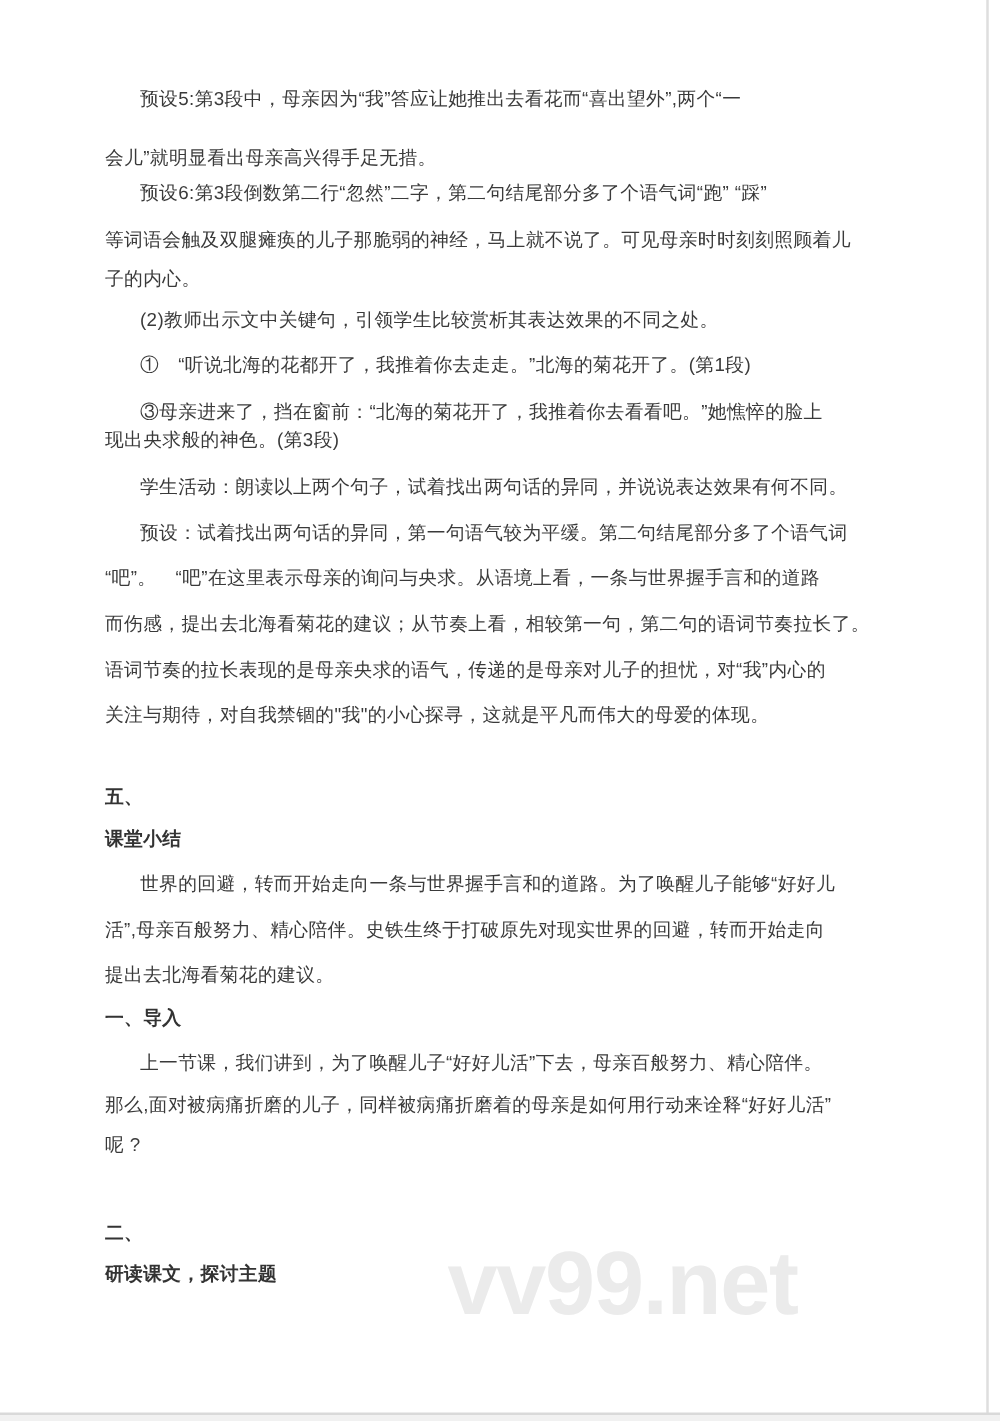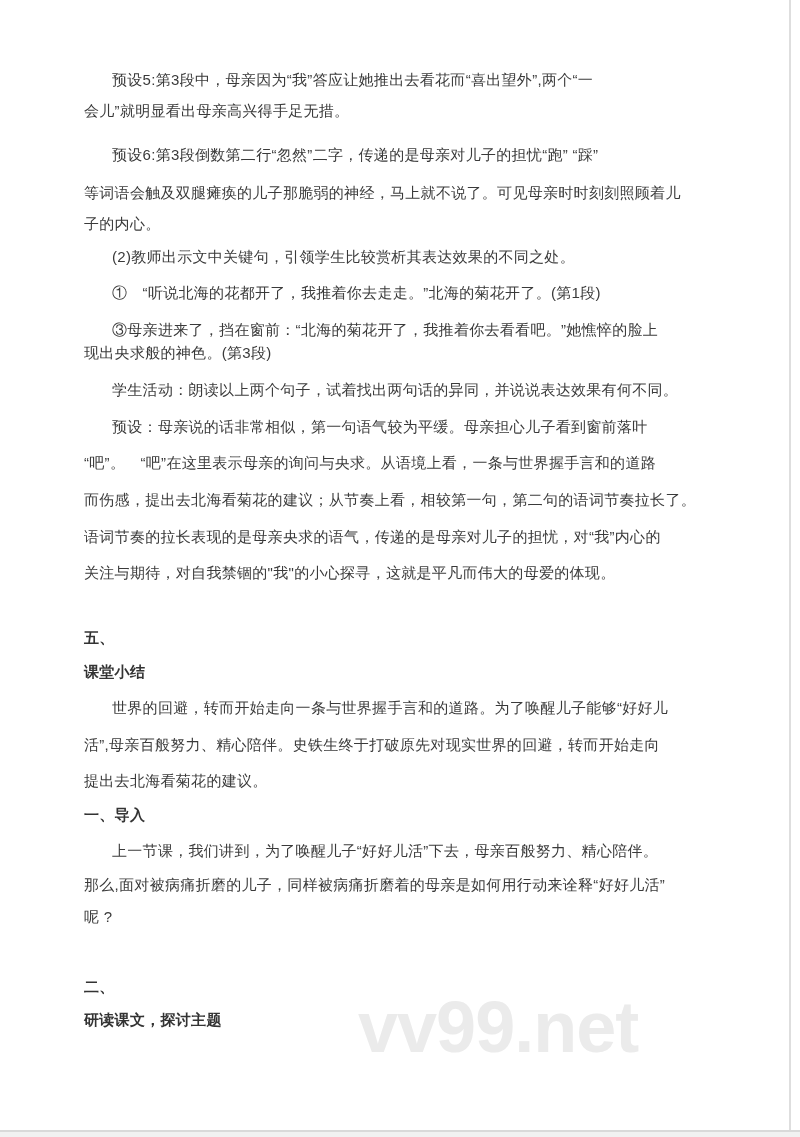--- a/index.html
+++ b/index.html
@@ -68,30 +68,30 @@
 </style>
 </head>
 <body>
 
 <div class="page">
 
   <div class="watermark">vv99.net</div>
 
   <div class="textlayer">
     <div class="line indent" style="top:69px">预设5:第3段中，母亲因为“我”答应让她推出去看花而“喜出望外”,两个“一</div>
-    <div class="line" style="top:100px">会儿”就明显看出母亲高兴得手足无措。</div>
-    <div class="line indent" style="top:144px">预设6:第3段倒数第二行“忽然”二字，传递的是母亲对儿子的担忧“跑” “踩”</div>
+    <div class="line" style="top:116px">会儿”就明显看出母亲高兴得手足无措。</div>
+    <div class="line indent" style="top:144px">预设6:第3段倒数第二行“忽然”二字，第二句结尾部分多了个语气词“跑” “踩”</div>
     <div class="line" style="top:182px">等词语会触及双腿瘫痪的儿子那脆弱的神经，马上就不说了。可见母亲时时刻刻照顾着儿</div>
     <div class="line" style="top:213px">子的内心。</div>
     <div class="line indent" style="top:246px">(2)教师出示文中关键句，引领学生比较赏析其表达效果的不同之处。</div>
     <div class="line indent" style="top:282px">①　“听说北海的花都开了，我推着你去走走。”北海的菊花开了。(第1段)</div>
     <div class="line indent" style="top:319px">③母亲进来了，挡在窗前：“北海的菊花开了，我推着你去看看吧。”她憔悴的脸上</div>
     <div class="line" style="top:342px">现出央求般的神色。(第3段)</div>
     <div class="line indent" style="top:379px">学生活动：朗读以上两个句子，试着找出两句话的异同，并说说表达效果有何不同。</div>
-    <div class="line indent" style="top:416px">预设：母亲说的话非常相似，第一句语气较为平缓。母亲担心儿子看到窗前落叶</div>
+    <div class="line indent" style="top:416px">预设：试着找出两句话的异同，第一句语气较为平缓。第二句结尾部分多了个语气词</div>
     <div class="line" style="top:452px">“吧”。　“吧”在这里表示母亲的询问与央求。从语境上看，一条与世界握手言和的道路</div>
     <div class="line" style="top:489px">而伤感，提出去北海看菊花的建议；从节奏上看，相较第一句，第二句的语词节奏拉长了。</div>
     <div class="line" style="top:526px">语词节奏的拉长表现的是母亲央求的语气，传递的是母亲对儿子的担忧，对“我”内心的</div>
     <div class="line" style="top:562px">关注与期待，对自我禁锢的"我"的小心探寻，这就是平凡而伟大的母爱的体现。</div>
 
     <div class="line bold" style="top:627px">五、</div>
     <div class="line bold" style="top:661px">课堂小结</div>
     <div class="line indent" style="top:697px">世界的回避，转而开始走向一条与世界握手言和的道路。为了唤醒儿子能够“好好儿</div>
     <div class="line" style="top:734px">活”,母亲百般努力、精心陪伴。史铁生终于打破原先对现实世界的回避，转而开始走向</div>
     <div class="line" style="top:770px">提出去北海看菊花的建议。</div>

